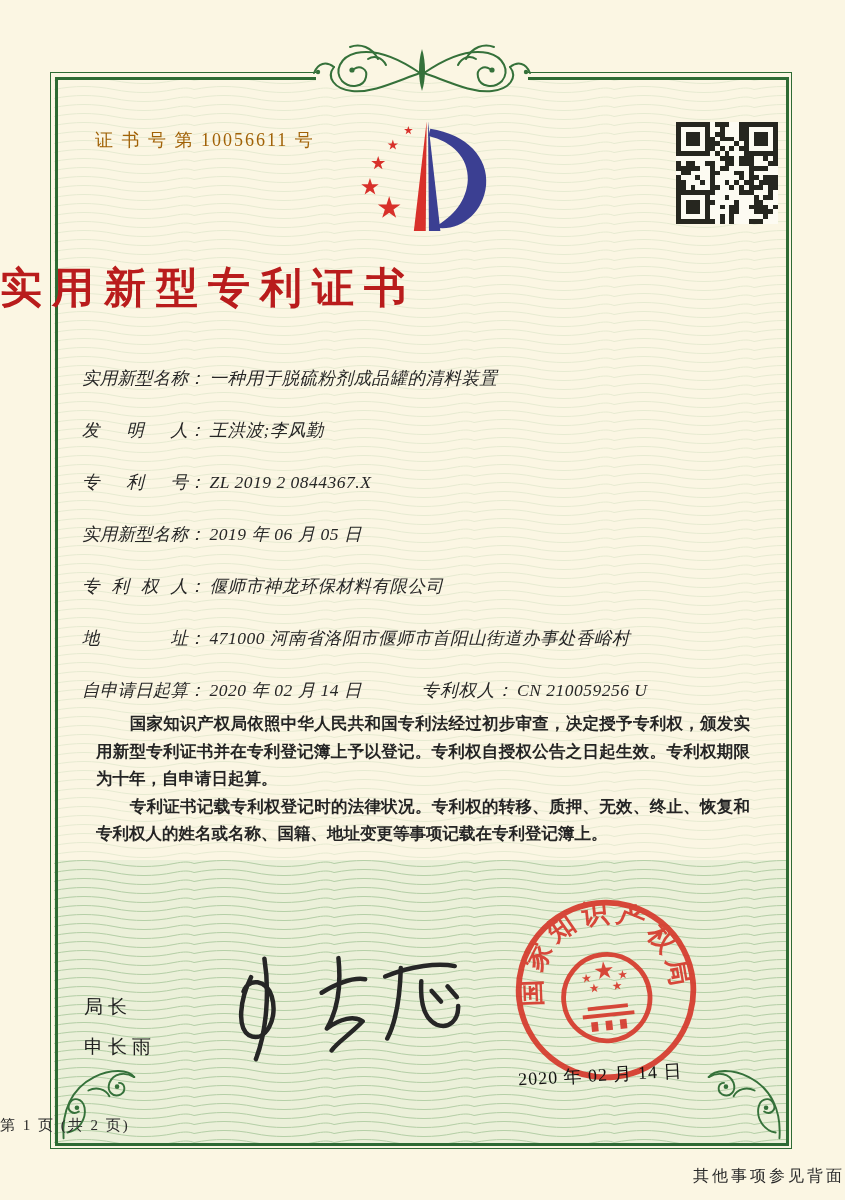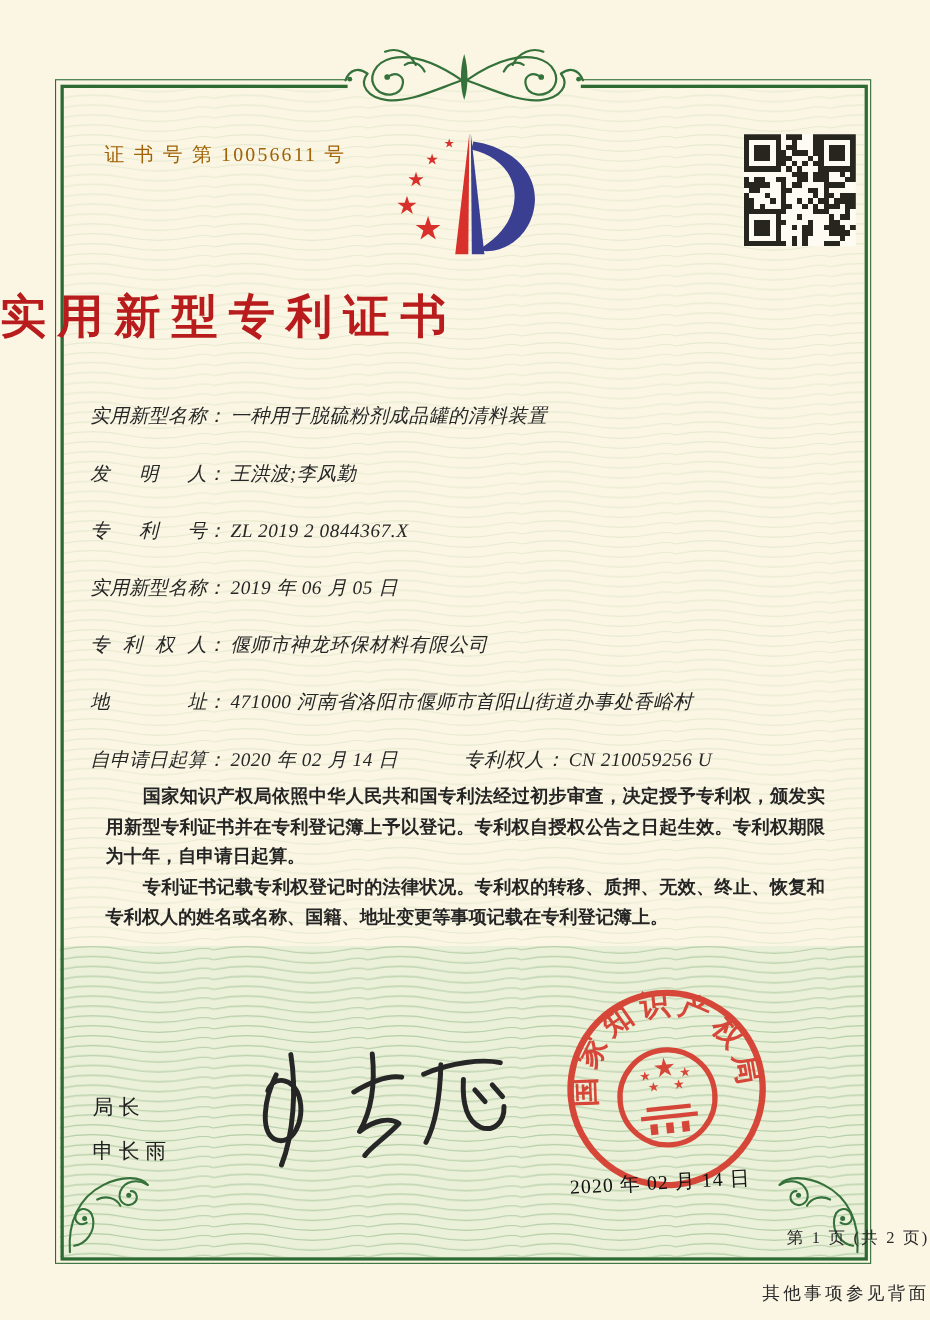--- a/index.html
+++ b/index.html
@@ -32,21 +32,21 @@
   .paras{left:96px;top:710px;width:654px;font-weight:bold;}
   .paras p{margin:0;font-size:16.5px;line-height:27.5px;text-indent:2.05em;
            text-align:justify;color:#242424;}
   
   .signoff{left:84px;top:994px;font-size:19px;letter-spacing:5px;color:#202020;}
   .signoff div{margin-bottom:14px;}
   .signature{left:218px;top:944px;transform:rotate(-2deg);}
   .seal{left:510px;top:894px;transform:rotate(-6deg);}
   .seal-date{left:518px;top:1063px;font-size:18px;letter-spacing:1px;color:#111;
              transform:rotate(-3deg);}
-  .page-num{left:0;right:0;top:1116px;text-align:right;font-size:15px;letter-spacing:2px;color:#2a2a2a;}
+  .page-num{left:0;right:0;top:1116px;text-align:left;font-size:15px;letter-spacing:2px;color:#2a2a2a;}
   .back-note{left:0;right:0;top:1166px;text-align:right;font-size:16px;letter-spacing:3px;color:#2a2a2a;}
   .flourish-top{left:282px;top:37px;}
   .corner-bl{left:53px;top:1058px;}
   .corner-br{left:702px;top:1058px;}
 </style>
 </head>
 <body>
 
 <svg class="abs waves" width="732" height="1067" viewBox="0 0 732 1067">
   <defs>

